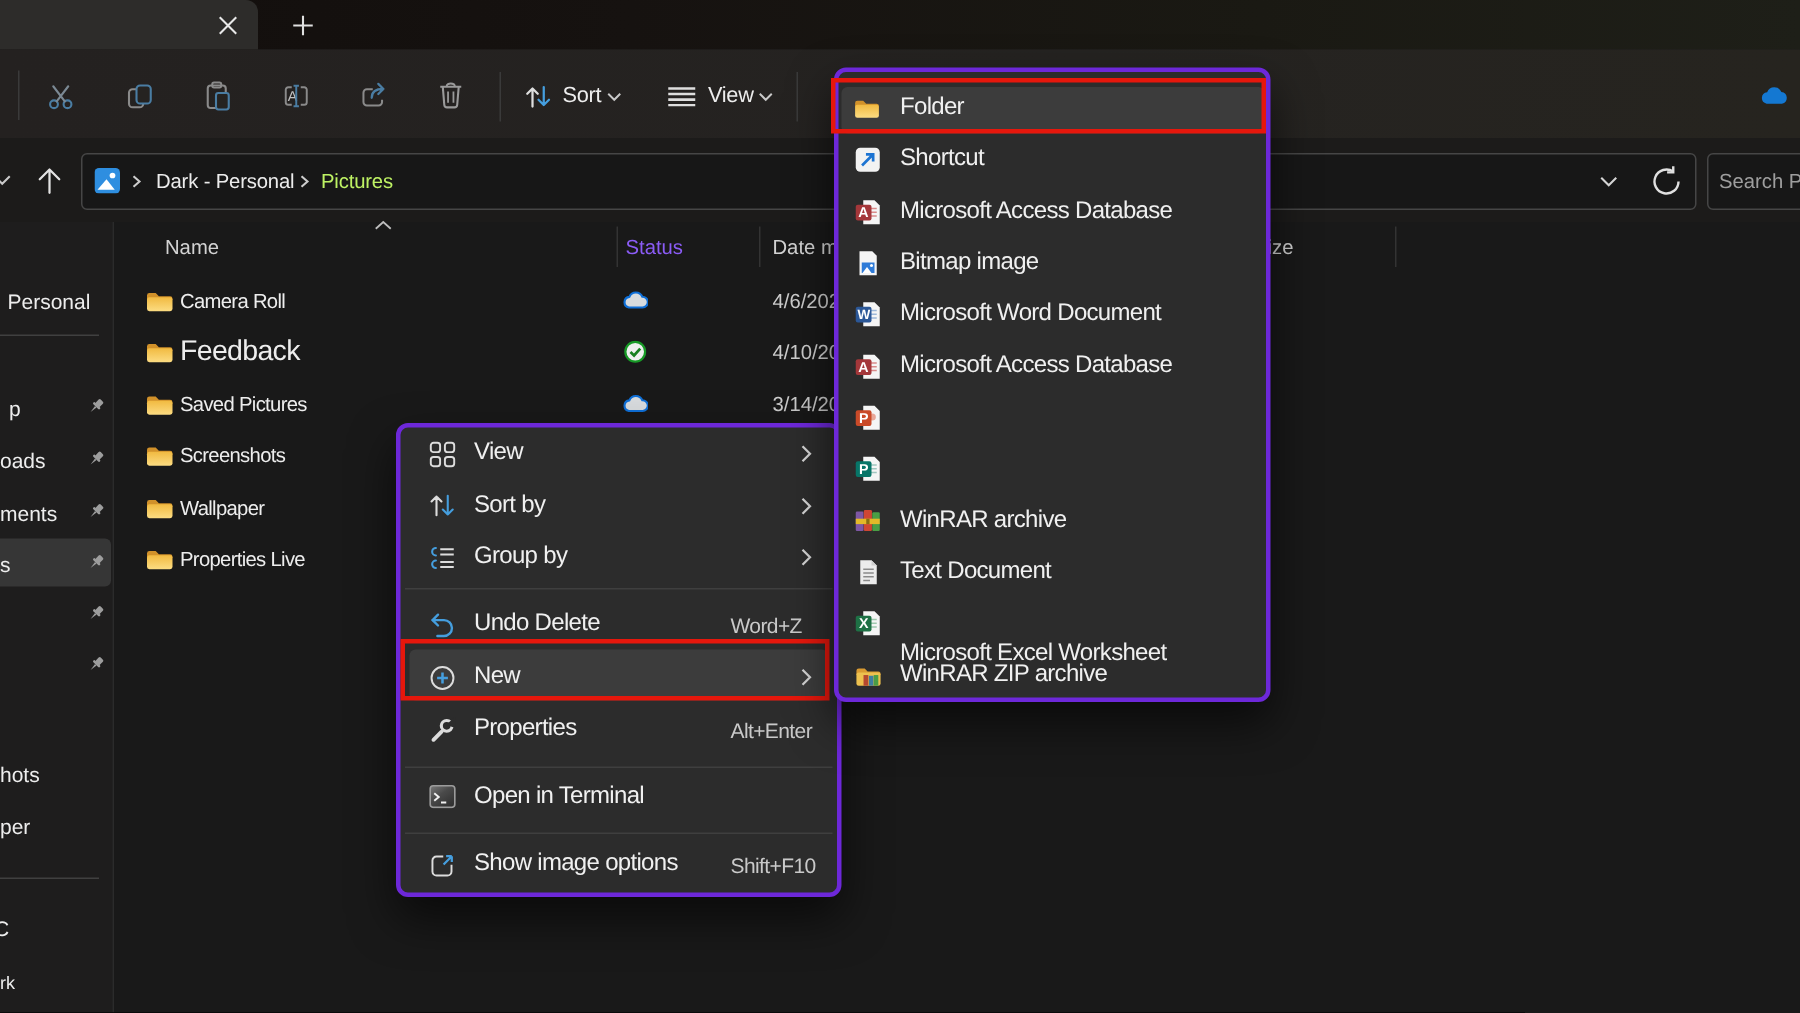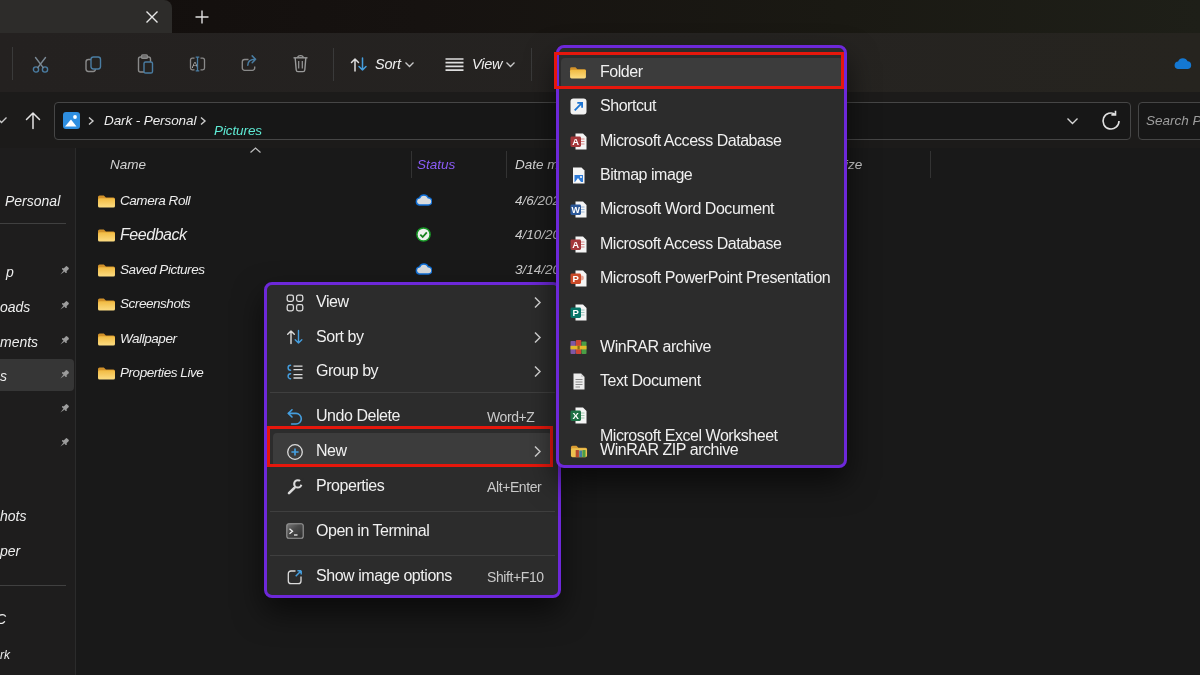--- a/index.html
+++ b/index.html
@@ -1,19 +1,19 @@
 <!DOCTYPE html>
 <html><head>
 <meta charset="utf-8">
 <style>
 html,body{margin:0;padding:0;background:#000;}
 #w{position:relative;width:1200px;height:675px;background:#191919;overflow:hidden;
    font-family:"Liberation Sans",sans-serif;-webkit-font-smoothing:antialiased;}
 .a{position:absolute;}
-.txt{color:#ededed;white-space:nowrap;line-height:16px;font-style:italic;}
+.txt{color:#ededed;white-space:nowrap;line-height:16px;}
 
 #tabbar{left:0;top:0;width:1200px;height:33px;
   background:linear-gradient(to right,#120e0c,#161210 35%,#1a1913 70%,#1e1f18);}
 #tab{left:0;top:0;width:172px;height:33px;background:#2d2c2a;border-radius:0 8px 0 0;}
 #toolbar{left:0;top:33px;width:1200px;height:59px;
   background:linear-gradient(to right,#242120,#252321 60%,#26241f);}
 #addrrow{left:0;top:92px;width:1200px;height:56px;background:#1c1b1a;}
 .box{background:#171717;border:1px solid #464646;border-radius:4px;}
 .vsep{width:1px;background:#3a3a3a;}
 
@@ -134,21 +134,21 @@
 
   <svg class="a" style="left:1066px;top:117px" width="13" height="8" viewBox="0 0 13 8">
     <path d="M1.5 1.5 L6.5 6.5 L11.5 1.5" fill="none" stroke="#d5d5d5" stroke-width="1.4"></path>
   </svg>
 
   <svg class="a" style="left:1100px;top:110px" width="22" height="22" viewBox="0 0 22 22">
     <path d="M19 11 A8 8 0 1 1 15.5 4.4" fill="none" stroke="#e0e0e0" stroke-width="1.6"></path>
     <path d="M15.5 0.8 V4.9 H11.4" fill="none" stroke="#e0e0e0" stroke-width="1.6"></path>
   </svg>
   <div class="a txt" style="left:104px;top:113px;font-size:13.5px;letter-spacing:-0.1px;color:#ececec">Dark - Personal</div>
-  <div class="a txt" style="left:214px;top:123px;font-size:13.5px;letter-spacing:-0.1px;color:#5eead4">Pictures</div>
+  <div class="a txt" style="left:214px;top:113px;font-size:13.5px;letter-spacing:-0.1px;color:#bef264">Pictures</div>
 
   <div class="a txt" style="left:110px;top:157px;font-size:13.5px;color:#d2d2d2">Name</div>
   <svg class="a" style="left:249px;top:147px" width="13" height="7" viewBox="0 0 13 7">
     <path d="M1.5 5.5 L6.5 1 L11.5 5.5" fill="none" stroke="#bdbdbd" stroke-width="1.2"></path>
   </svg>
   <div class="a vsep" style="left:411px;top:151px;height:27px;background:#333"></div>
   <div class="a txt" style="left:417px;top:157px;font-size:13.5px;color:#8b5cf6">Status</div>
   <div class="a vsep" style="left:506px;top:151px;height:27px;background:#333"></div>
   <div class="a txt" style="left:515px;top:157px;font-size:13.5px;color:#d2d2d2">Date modified</div>
   <div class="a txt" style="left:836px;top:157px;font-size:13.5px;color:#d2d2d2">Size</div>
@@ -238,21 +238,21 @@
   <svg class="a" style="left:97px;top:296px" width="19" height="15">
       <use href="#folder"></use>
     </svg>
   <svg class="a" style="left:97px;top:331px" width="19" height="15">
       <use href="#folder"></use>
     </svg>
   <svg class="a" style="left:97px;top:365px" width="19" height="15">
       <use href="#folder"></use>
     </svg>
   <div class="a txt" style="left:120px;top:193px;font-size:13.5px;letter-spacing:-0.45px">Camera Roll</div>
-  <div class="a txt" style="left:120px;top:227px;font-size:16px;letter-spacing:-0.45px">Feedback</div>
+  <div class="a txt" style="left:120px;top:227px;font-size:19px;letter-spacing:-0.45px">Feedback</div>
   <div class="a txt" style="left:120px;top:262px;font-size:13.5px;letter-spacing:-0.45px">Saved Pictures</div>
   <div class="a txt" style="left:120px;top:296px;font-size:13.5px;letter-spacing:-0.45px">Screenshots</div>
   <div class="a txt" style="left:120px;top:331px;font-size:13.5px;letter-spacing:-0.45px">Wallpaper</div>
   <div class="a txt" style="left:120px;top:365px;font-size:13.5px;letter-spacing:-0.45px">Properties Live</div>
   <svg class="a" style="left:415px;top:194px" width="17" height="12">
       <use href="#cloudic"></use>
     </svg>
   <svg class="a" style="left:416px;top:227px" width="15" height="15" viewBox="0 0 15 15">
     <circle cx="7.5" cy="7.5" r="6.6" fill="#eef0ef" stroke="#179926" stroke-width="1.5"></circle>
     <path d="M4.3 7.7 L6.7 10 L10.8 5.4" fill="none" stroke="#17801f" stroke-width="1.8"></path>
@@ -393,21 +393,20 @@
       <text x="2.2" y="11.7" font-size="9.5" font-weight="bold" fill="#ffffff" font-family="Liberation Sans">A</text>
     </svg>
     <div class="a mtext" style="left:41px;top:186.6px">Microsoft Access Database</div>
 
     <svg class="a" style="left:11px;top:221.9px" width="17" height="17" viewBox="0 0 17 17">
       <path d="M5.5 0.5 H13 L16.5 4 V16.5 H5.5 Z" fill="#f5f5f5"></path>
       <circle cx="11.5" cy="8" r="2.4" fill="#e8a798"></circle>
       <rect x="0.5" y="3.5" width="10.5" height="10.5" rx="1.4" fill="#ca4a28"></rect>
       <text x="2.6" y="11.7" font-size="9.5" font-weight="bold" fill="#ffffff" font-family="Liberation Sans">P</text>
     </svg>
-    <div class="a mtext" style="left:41px;top:220.9px">Microsoft PowerPoint Presentation</div>
 
     <svg class="a" style="left:11px;top:256.3px" width="17" height="17" viewBox="0 0 17 17">
       <path d="M5.5 0.5 H13 L16.5 4 V16.5 H5.5 Z" fill="#f5f5f5"></path>
       <path d="M7 6 H14.5 M7 8.5 H14.5 M7 11 H14.5" stroke="#9fc6bf" stroke-width="1"></path>
       <rect x="0.5" y="3.5" width="10.5" height="10.5" rx="1.4" fill="#077568"></rect>
       <text x="2.6" y="11.7" font-size="9.5" font-weight="bold" fill="#ffffff" font-family="Liberation Sans">P</text>
     </svg>
 
     <svg class="a" style="left:11px;top:290.6px" width="17" height="17" viewBox="0 0 17 17">
       <rect x="0.5" y="2" width="5.2" height="13" rx="0.8" fill="#7e57a4"></rect>

